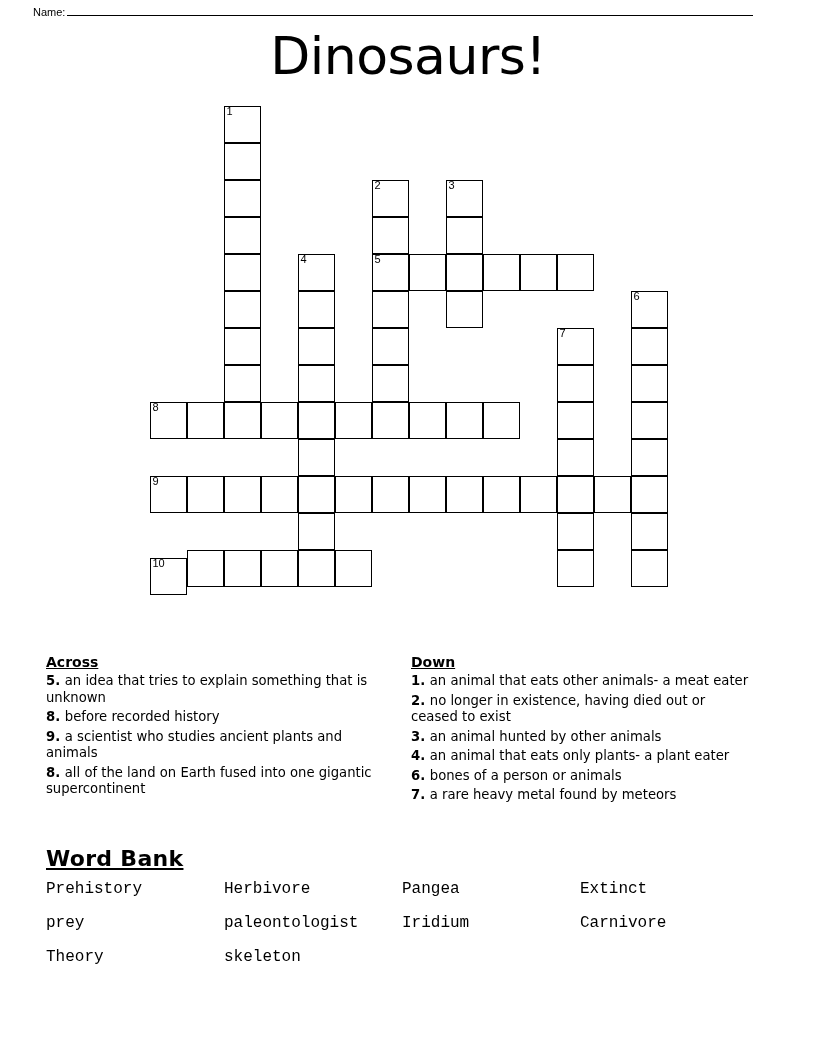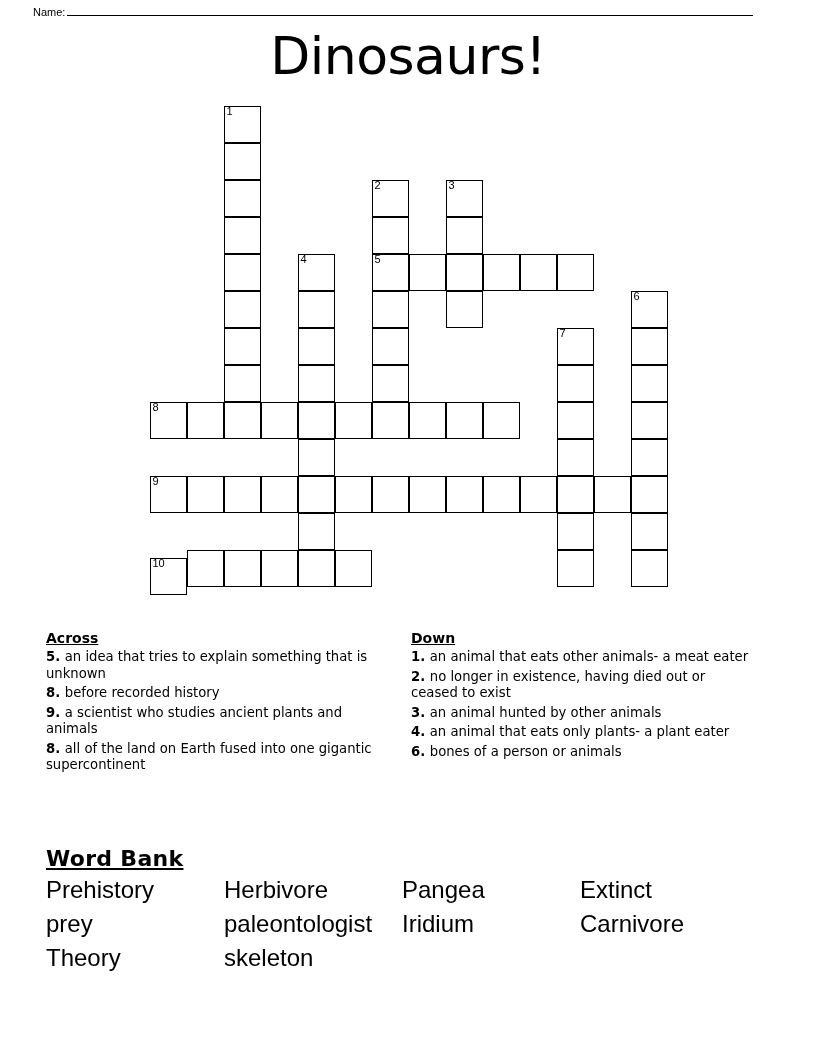--- a/index.html
+++ b/index.html
@@ -83,20 +83,21 @@
     position: absolute;
     left: 46px;
     top: 628px;
     width: 724px;
     display: flex;
     gap: 0px;
   }
   .clue-col {
     width: 340px;
     margin-right: 25px;
+    margin-top: 24px;
   }
   .clue-col:last-child { margin-right: 0; }
   .clue-heading {
     font-family: "DejaVu Sans", sans-serif;
     font-size: 14px;
     font-weight: bold;
     text-decoration: underline;
     margin-bottom: 3px;
     display: inline-block;
   }
@@ -125,22 +126,22 @@
     display: inline-block;
     margin-bottom: 4px;
     letter-spacing: 0.3px;
   }
   .wb-grid {
     display: grid;
     grid-template-columns: 178px 178px 178px 178px;
     row-gap: 5px;
   }
   .wb-word {
-    font-family: Liberation Sans, sans-serif;
-    font-size: 24px;
+    font-family: Liberation Mono, monospace;
+    font-size: 16px;
     line-height: 29px;
     white-space: nowrap;
   }
 </style>
 </head>
 <body>
 
 <div class="name-row">
   <span class="name-label">Name:</span>
   <span class="name-blank"></span>
@@ -253,20 +254,21 @@
       </div>
   </div>
   <div class="clue-col">
     <div class="clue-heading">Down</div>
     <div id="down-list">
         <div class="clue"><span class="cnum">1. </span><span>an animal that eats other animals- a meat eater</span></div>
         <div class="clue"><span class="cnum">2. </span><span>no longer in existence, having died out or ceased to exist</span></div>
         <div class="clue"><span class="cnum">3. </span><span>an animal hunted by other animals</span></div>
         <div class="clue"><span class="cnum">4. </span><span>an animal that eats only plants- a plant eater</span></div>
         <div class="clue"><span class="cnum">6. </span><span>bones of a person or animals</span></div>
+        <div class="clue"><span class="cnum">7. </span><span>a rare heavy metal found by meteors</span></div>
       </div>
   </div>
 </div>
 
 <div id="wordbank">
   <div class="wb-heading">Word Bank</div>
   <div class="wb-grid" id="wb-grid">
       <div class="wb-word">Prehistory</div>
       <div class="wb-word">Herbivore</div>
       <div class="wb-word">Pangea</div>

